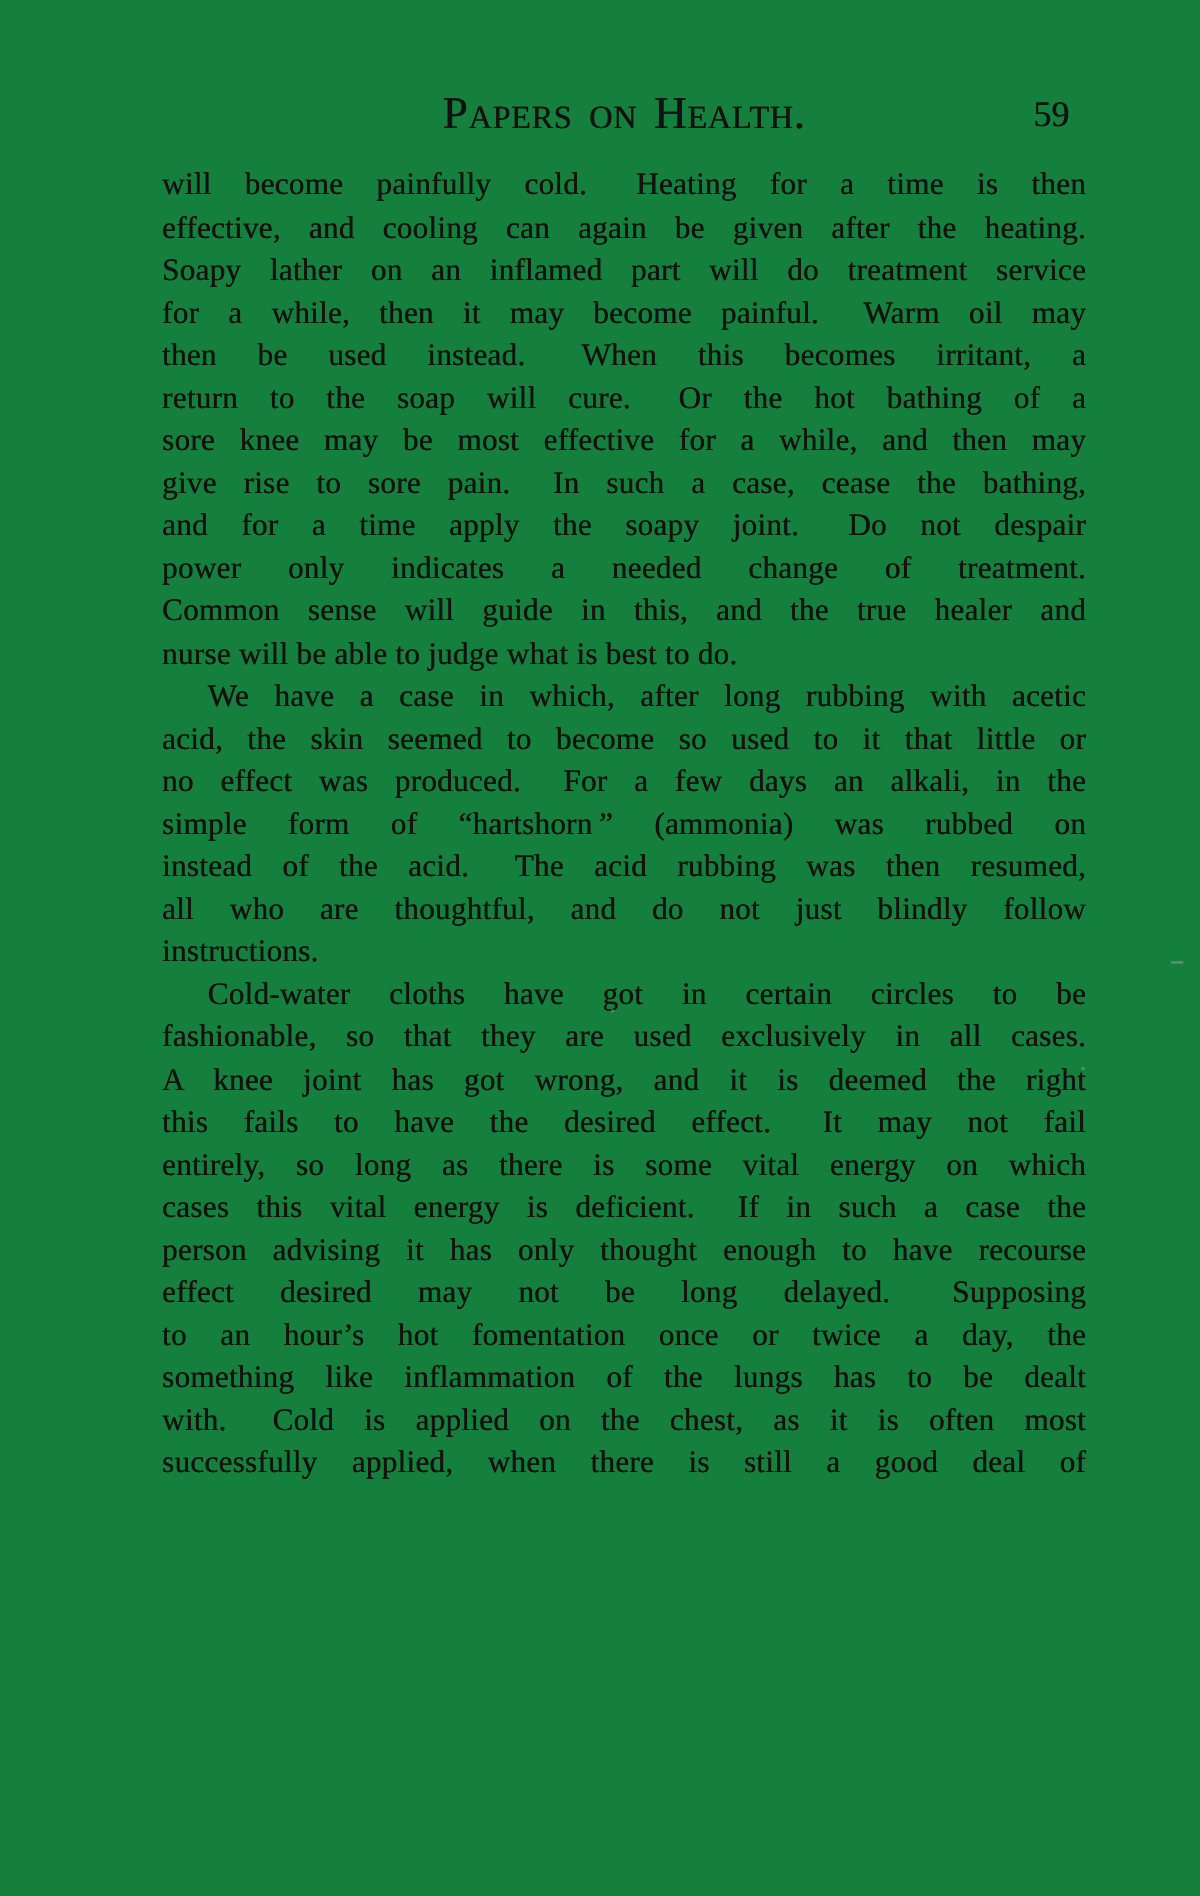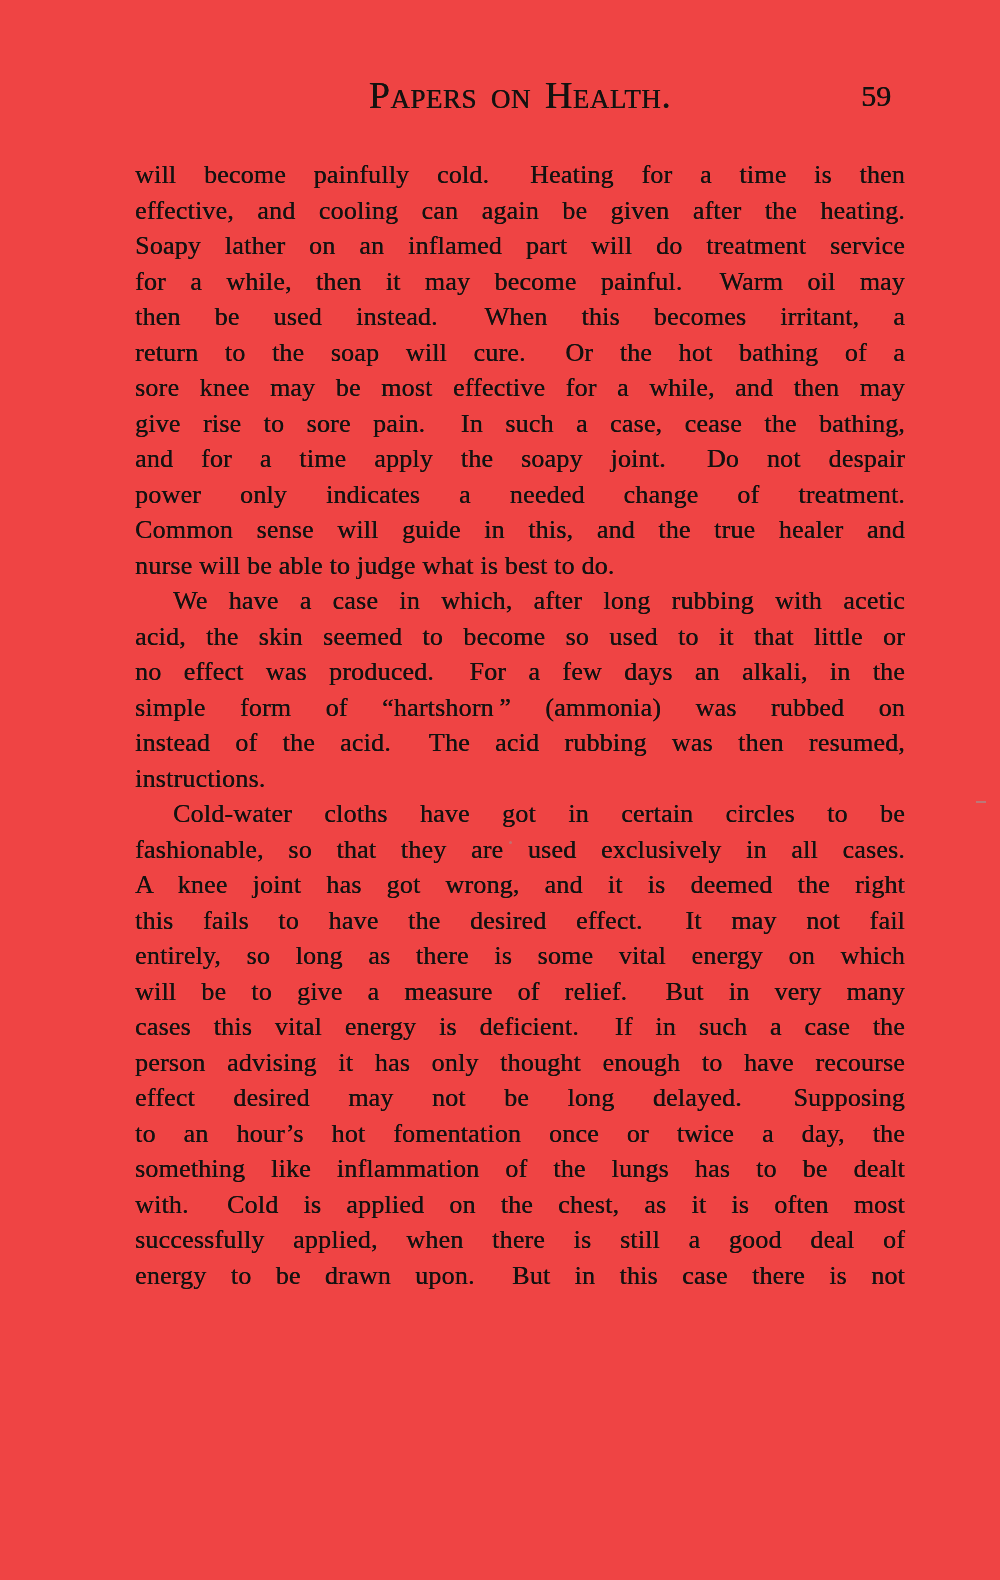--- a/index.html
+++ b/index.html
@@ -4,21 +4,21 @@
 <style>
   html, body {
     margin: 0;
     padding: 0;
     background: #ffffff;
   }
   .page {
     position: relative;
     width: 1000px;
     height: 1580px;
-    background: #ef4444;
+    background: #15803d;
     overflow: hidden;
     font-family: "Liberation Serif", "DejaVu Serif", serif;
     color: #141210;
   }
   .content {
     position: absolute;
     left: 135px;
     top: 72px;
     width: 770px;
   }
@@ -41,21 +41,21 @@
   }
   .page-number {
     position: absolute;
     right: 14px;
     top: 0;
     font-size: 30px;
     line-height: 48px;
     text-shadow: 0.4px 0 0 currentColor;
   }
   .body-text {
-    margin-top: 39px;
+    margin-top: 18px;
     font-size: 26px;
     line-height: 35.5px;
     letter-spacing: 0.2px;
     text-shadow: 0.3px 0 0 currentColor;
   }
   .para { margin: 0; }
   .line {
     text-align: justify;
     text-align-last: justify;
     white-space: nowrap;
@@ -109,36 +109,35 @@
           <div class="line">power only indicates a needed change of treatment.</div>
           <div class="line">Common sense will guide in this, and the true healer and</div>
           <div class="line last">nurse will be able to judge what is best to do.</div>
         </div>
         <div class="para indent">
           <div class="line">We have a case in which, after long rubbing with acetic</div>
           <div class="line">acid, the skin seemed to become so used to it that little or</div>
           <div class="line">no effect was produced.  For a few days an alkali, in the</div>
           <div class="line">simple form of “hartshorn ” (ammonia) was rubbed on</div>
           <div class="line">instead of the acid.  The acid rubbing was then resumed,</div>
+          <div class="line">all who are thoughtful, and do not just blindly follow</div>
           <div class="line last">instructions.</div>
         </div>
         <div class="para indent cont">
           <div class="line">Cold-water cloths have got in certain circles to be</div>
           <div class="line">fashionable, so that they are used exclusively in all cases.</div>
           <div class="line">A knee joint has got wrong, and it is deemed the right</div>
           <div class="line">this fails to have the desired effect.  It may not fail</div>
           <div class="line">entirely, so long as there is some vital energy on which</div>
-          <div class="line">will be to give a measure of relief.  But in very many</div>
           <div class="line">cases this vital energy is deficient.  If in such a case the</div>
           <div class="line">person advising it has only thought enough to have recourse</div>
           <div class="line">effect desired may not be long delayed.  Supposing</div>
           <div class="line">to an hour’s hot fomentation once or twice a day, the</div>
           <div class="line">something like inflammation of the lungs has to be dealt</div>
           <div class="line">with.  Cold is applied on the chest, as it is often most</div>
           <div class="line">successfully applied, when there is still a good deal of</div>
-          <div class="line last">energy to be drawn upon.  But in this case there is not</div>
         </div>
       </div>
   </div>
   <div class="artifact dash-right"></div>
   <div class="artifact dot-mid"></div>
   <div class="artifact dot-right"></div>
 </div>
 
 </body></html>

